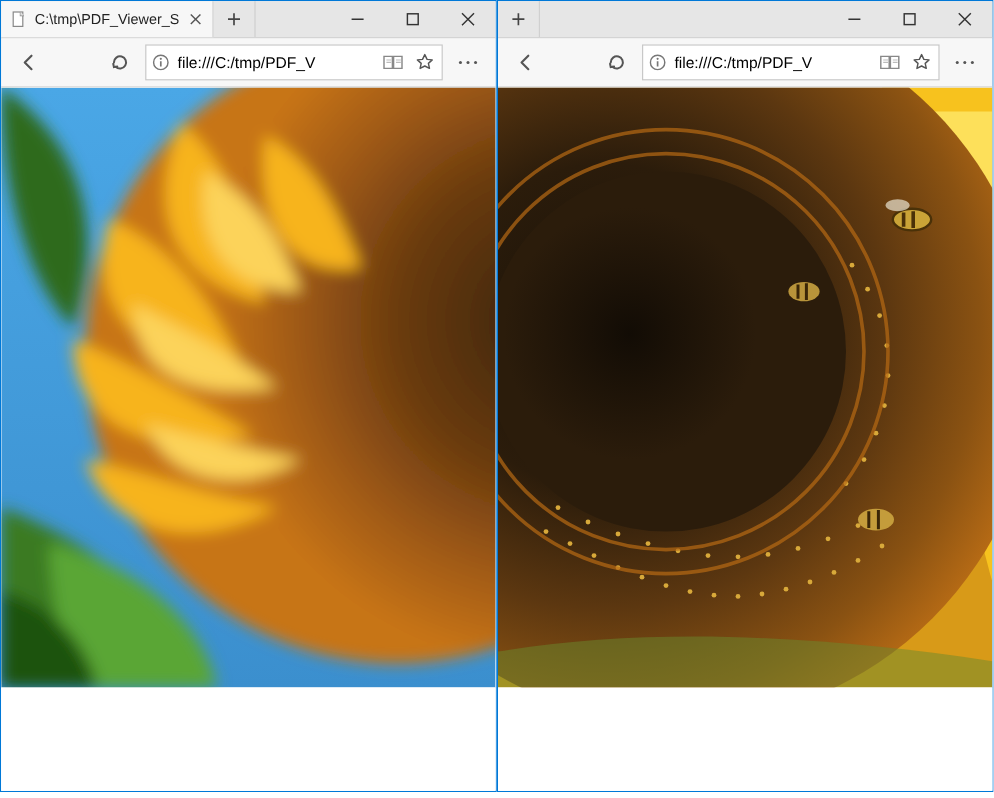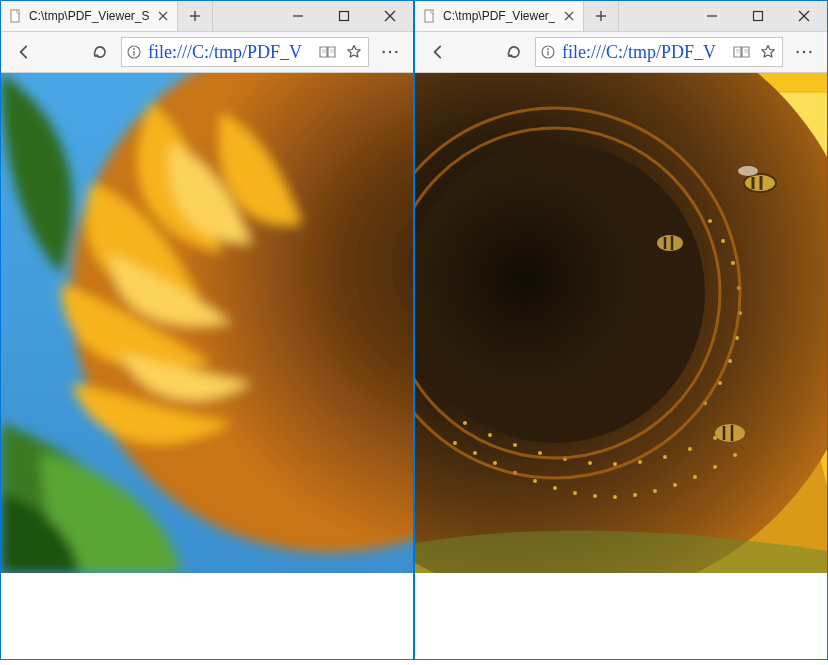--- a/index.html
+++ b/index.html
@@ -129,24 +129,23 @@
     flex: 0 0 auto;
     display: flex;
     align-items: center;
     justify-content: center;
     color: #777;
   }
   .addrbar .addr-text {
     flex: 1 1 auto;
     white-space: nowrap;
     overflow: hidden;
-    font-size: 18px;
-    color: #1d4ed8;
+    font-size: 13px;
+    color: #000000;
     min-width: 0;
-    font-family: Liberation Serif, serif;
   }
   .addrbar .read-icon, .addrbar .star-icon {
     width: 20px;
     height: 20px;
     display: flex;
     align-items: center;
     justify-content: center;
     color: #555;
   }
   
@@ -315,36 +314,20 @@
           </g>
         </svg>
       </div>
       <div class="page-blank"></div>
     </div>
   </div>
 
   <div class="window">
     <div class="titlebar">
       <div class="tabs-area">
-        <div class="tab">
-          <span class="favicon">
-            <svg viewBox="0 0 14 14" width="14" height="14">
-              <rect x="2" y="1" width="8" height="12" fill="#fff" stroke="#888" stroke-width="1"></rect>
-              <polyline points="8,1 8,4 11,4" fill="none" stroke="#888" stroke-width="1"></polyline>
-              <polygon points="8,1 11,4 8,4" fill="#ddd"></polygon>
-            </svg>
-          </span>
-          <span class="tab-title">C:\tmp\PDF_Viewer_</span>
-          <span class="tab-close">
-            <svg viewBox="0 0 10 10" width="10" height="10">
-              <line x1="1" y1="1" x2="9" y2="9" stroke="currentColor" stroke-width="1.2"></line>
-              <line x1="9" y1="1" x2="1" y2="9" stroke="currentColor" stroke-width="1.2"></line>
-            </svg>
-          </span>
-        </div>
         <div class="newtab">
           <svg viewBox="0 0 12 12" width="12" height="12">
             <line x1="6" y1="1" x2="6" y2="11" stroke="currentColor" stroke-width="1.4"></line>
             <line x1="1" y1="6" x2="11" y2="6" stroke="currentColor" stroke-width="1.4"></line>
           </svg>
         </div>
       </div>
       <div class="title-spacer"></div>
       <div class="win-controls">
         <div class="win-btn">

